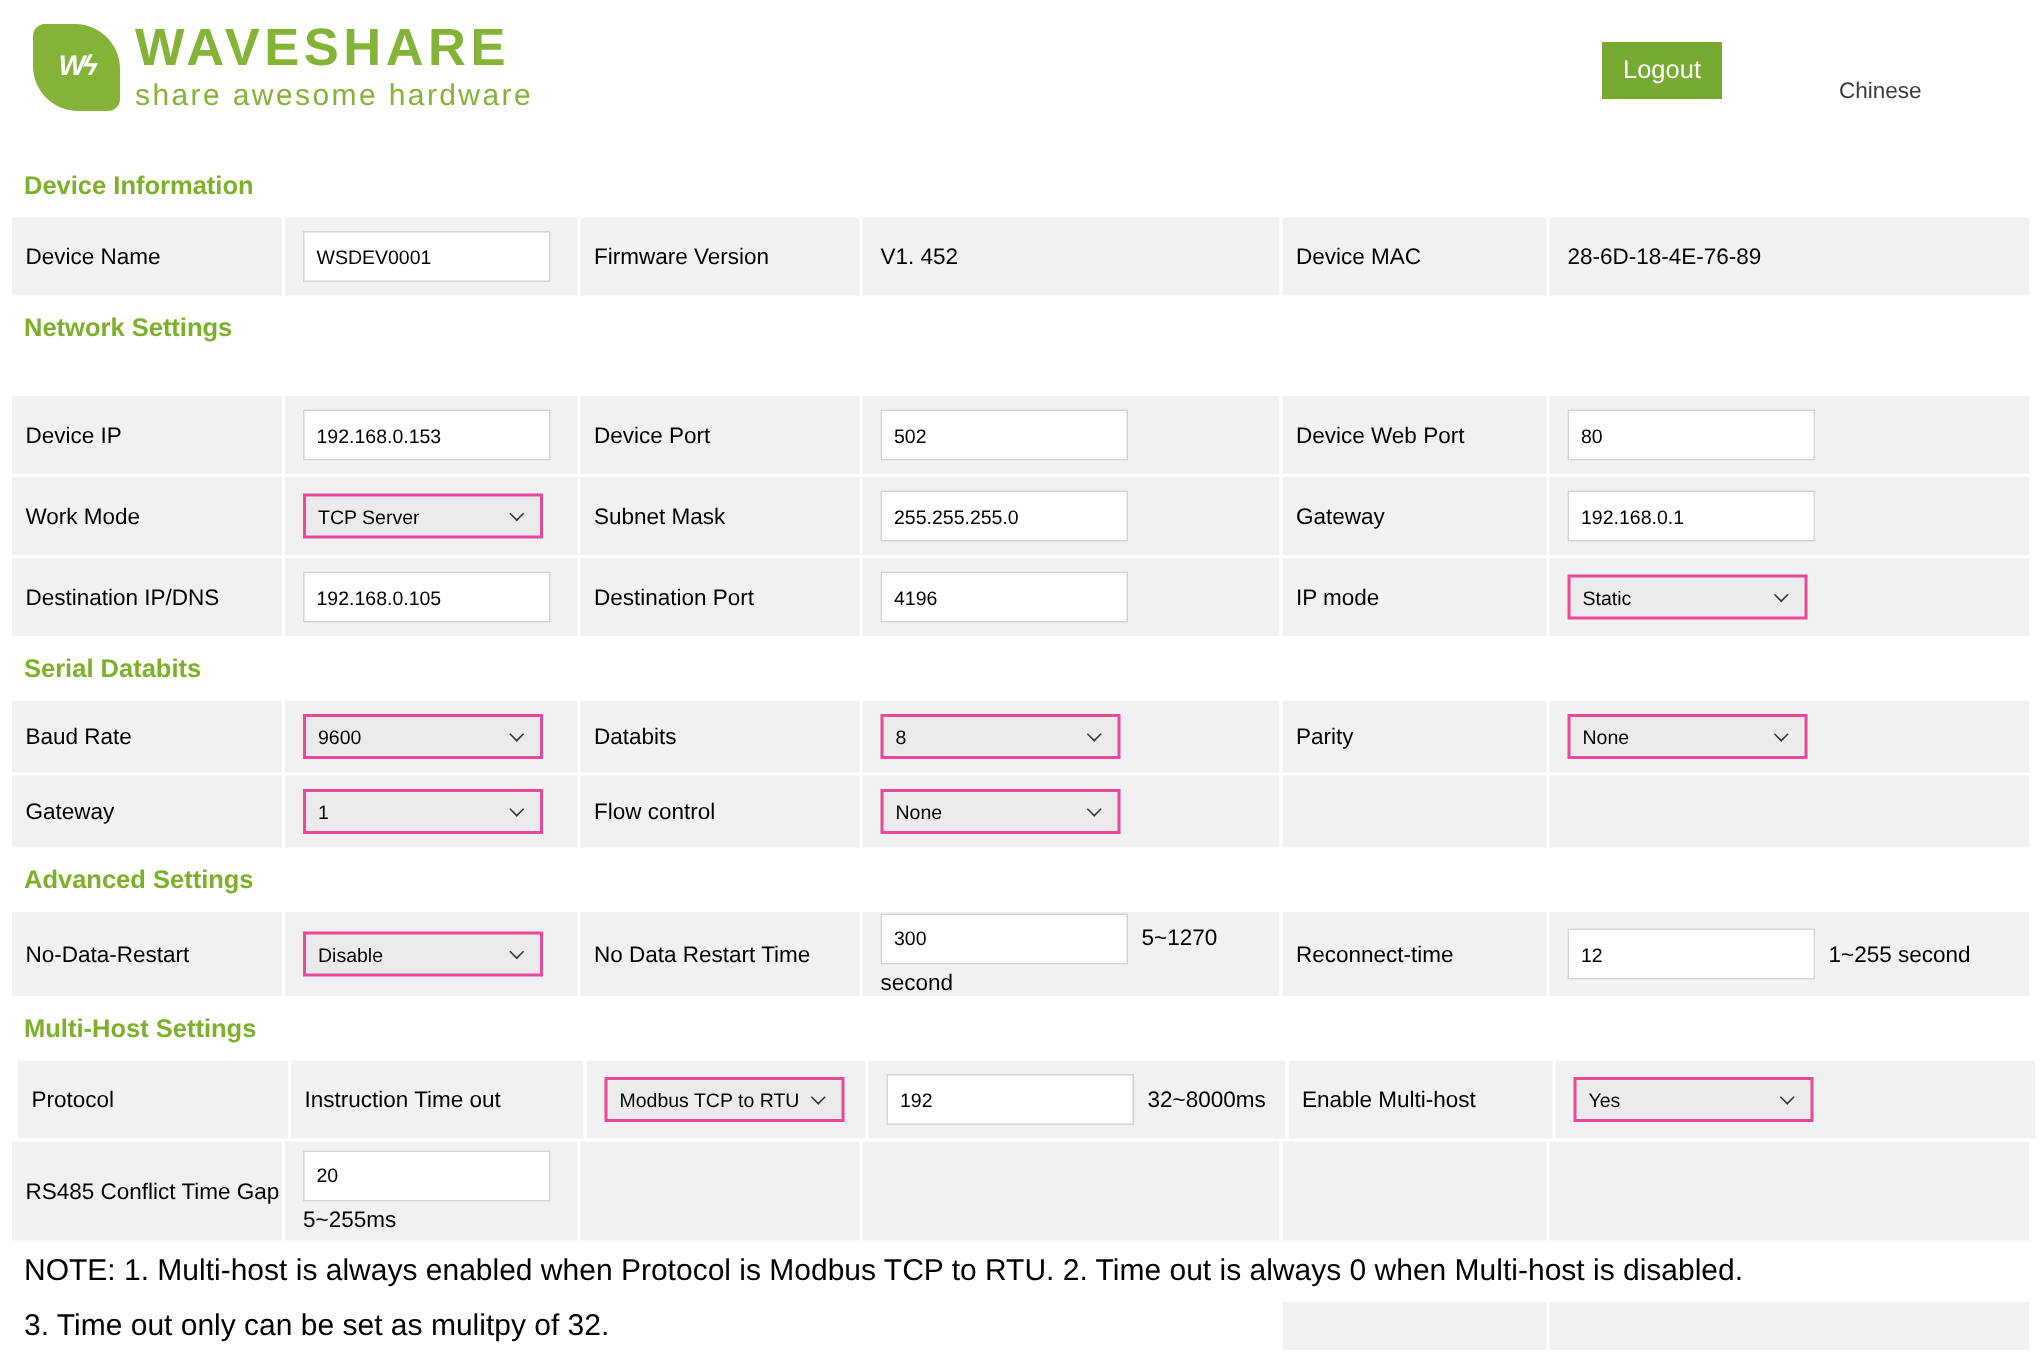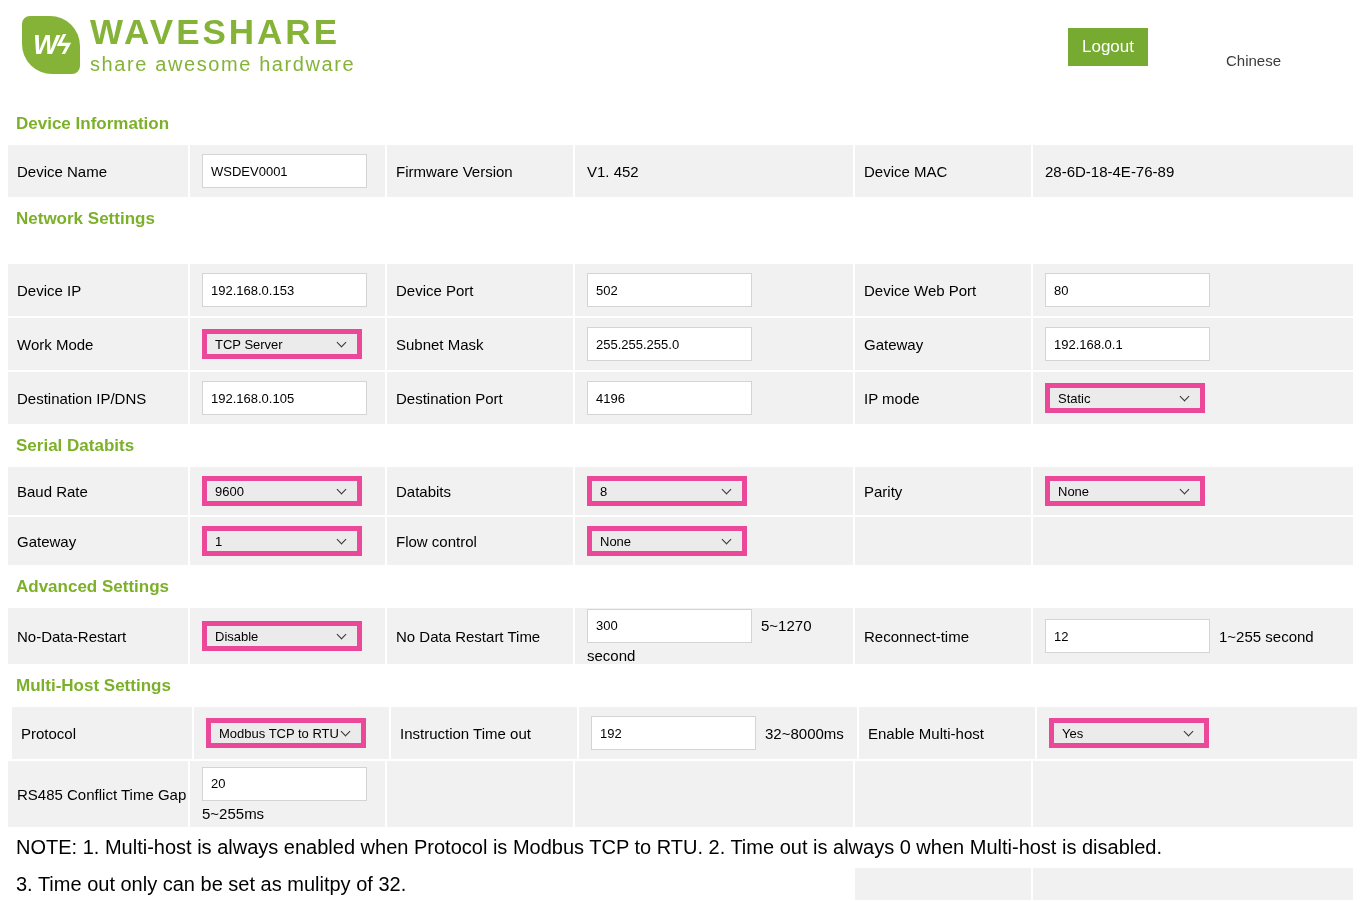--- a/index.html
+++ b/index.html
@@ -11,21 +11,21 @@
 
   
   header { position:relative; height:102px; background:#fff; }
   .brand { position:absolute; left:22px; top:12px; display:flex; align-items:flex-start; }
   .leaf {
     width:58px; height:58px; background:#84b338;
     border-radius:8px 30px 8px 30px;
     display:flex; align-items:center; justify-content:center;
     margin-top:4px;
   }
-  .mono { color:#fff; font-weight:bold; font-size:27px; letter-spacing:-2px; font-style:italic; }
+  .mono { color:#fff; font-weight:bold; font-size:19px; letter-spacing:-2px; font-style:italic; }
   .brand-text { margin-left:10px; }
   .brand-name {
     color:#84b338; font-weight:bold; font-size:35px; letter-spacing:3px; line-height:40px;
   }
   .brand-tag {
     color:#84b338; font-size:20px; letter-spacing:1.6px; line-height:24px;
   }
   .logout {
     position:absolute; left:1068px; top:28px; width:80px; height:38px;
     background:#76aa31; color:#fff; border:none; font-size:17px;
@@ -48,21 +48,21 @@
   .cell.lbl { padding-left:9px; }
   .lbl-text { font-size:15px; color:#000; line-height:19px; }
   .static-val { font-size:15px; color:#000; }
 
   .tin {
     width:165px; height:34px; background:#fff;
     border:1px solid #d4d4d4; font-size:13px; padding:0 8px; color:#000;
     font-family:"Liberation Sans", sans-serif;
   }
   .sel {
-    width:160px; height:30px; background:#ebebeb; border:5px solid #ec4899;
+    width:160px; height:30px; background:#ebebeb; border:2px solid #ec4899;
     display:flex; align-items:center; justify-content:space-between;
     padding:0 12px 0 8px; cursor:default;
   }
   .sel-val { font-size:13px; color:#000; }
   .chev {
     width:7px; height:7px; border-right:1.4px solid #333; border-bottom:1.4px solid #333;
     transform:rotate(45deg); margin-top:-4px; flex:none;
   }
   .stack { display:flex; flex-direction:column; justify-content:flex-start; }
   .line { display:flex; align-items:center; }
@@ -302,28 +302,28 @@
             <span class="suffix">1~255 second</span>
           </div>
         </div>
       </div>
     </div>
     <div class="section-title">Multi-Host Settings</div>
     <div class="trow" style="height: 52px; margin-left: 12px;">
       <div class="cell lbl">
         <span class="lbl-text">Protocol</span>
       </div>
+      <div class="cell lbl">
+        <span class="lbl-text">Instruction Time out</span>
+      </div>
       <div class="cell">
         <div class="sel">
           <span class="sel-val">Modbus TCP to RTU</span>
           <span class="chev"></span>
         </div>
-      </div>
-      <div class="cell lbl">
-        <span class="lbl-text">Instruction Time out</span>
       </div>
       <div class="cell">
         <div class="stack">
           <div class="line">
             <input class="tin" type="text" value="192" style="">
             <span class="suffix">32~8000ms</span>
           </div>
         </div>
       </div>
       <div class="cell lbl">

